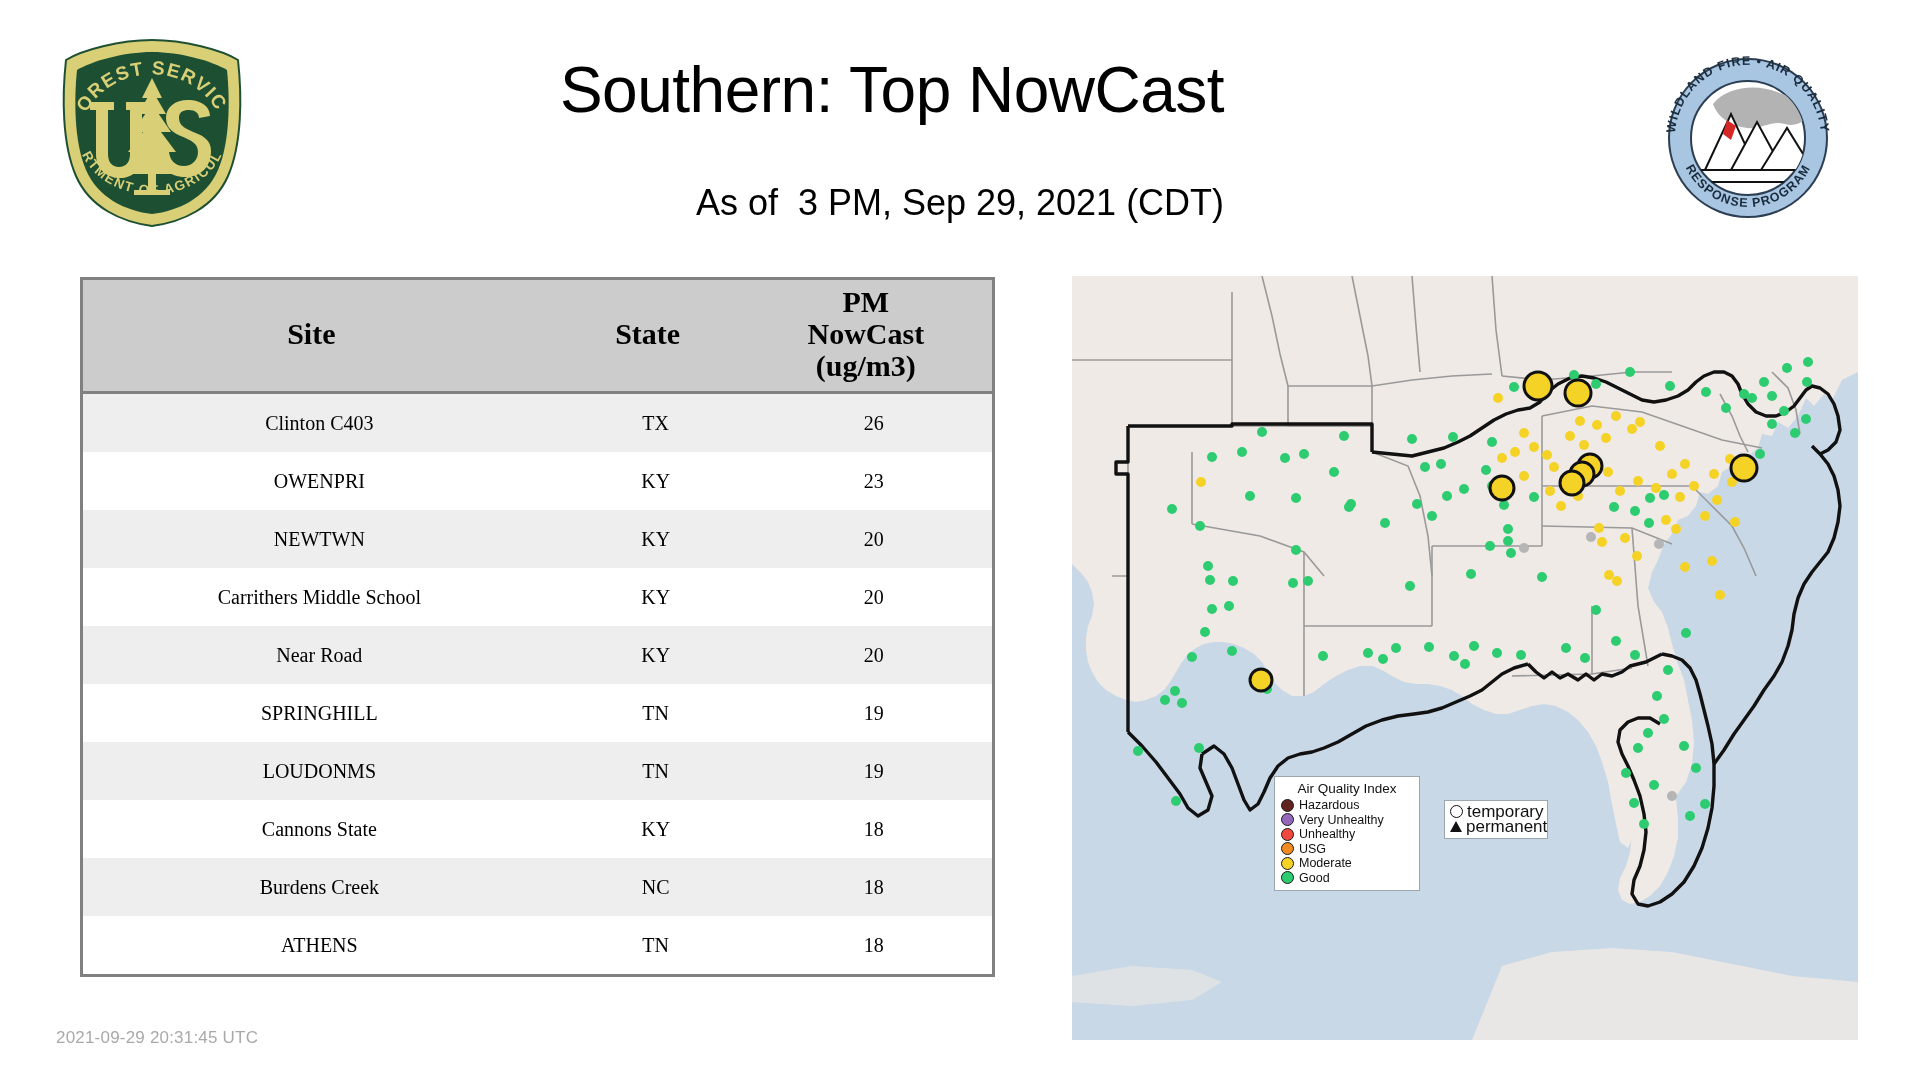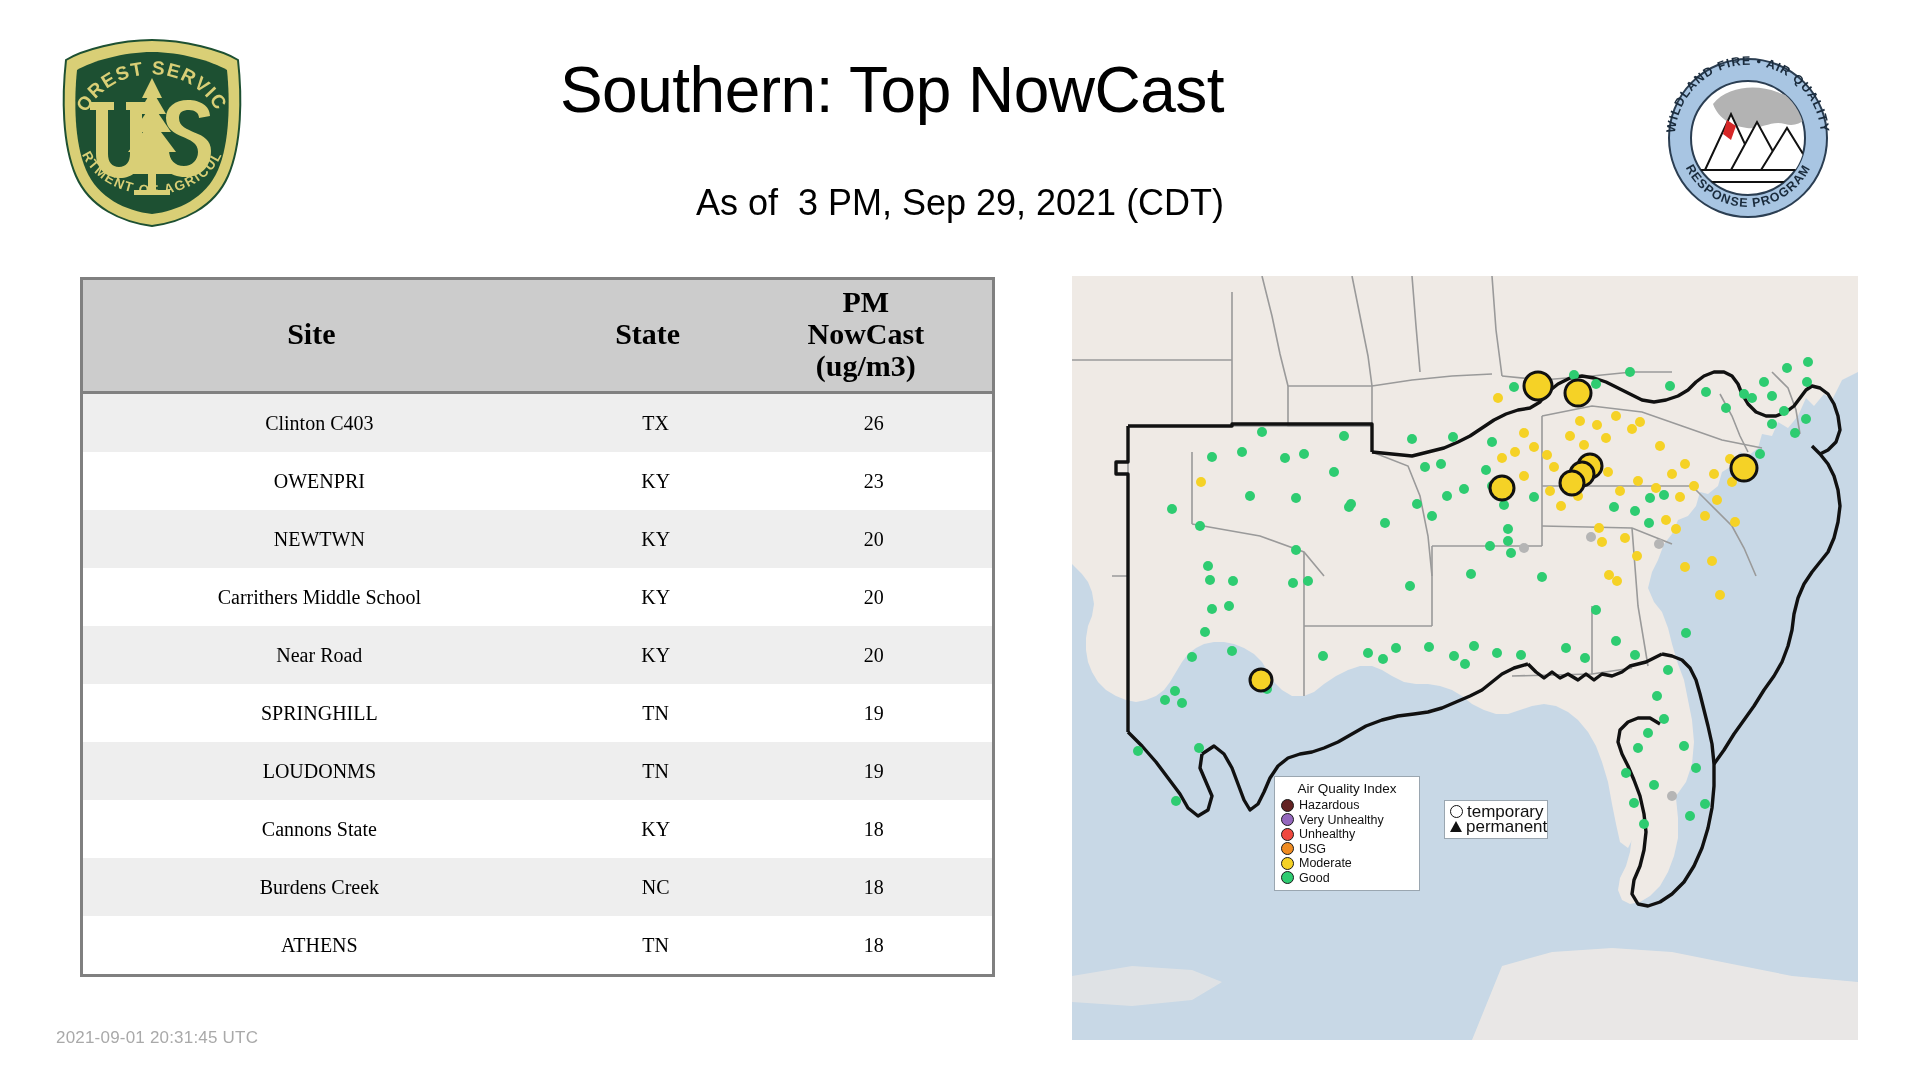--- a/index.html
+++ b/index.html
@@ -540,13 +540,13 @@
   <div class="legend-row">
     <span class="glyph-circle"></span>
     <span class="legend-label">temporary</span>
   </div>
   <div class="legend-row">
     <span class="glyph-triangle"></span>
     <span class="legend-label">permanent</span>
   </div>
 </div>
 
-<div id="footer-stamp">2021-09-01 20:31:45 UTC</div>
+<div id="footer-stamp">2021-09-29 20:31:45 UTC</div>
 
 </body></html>

